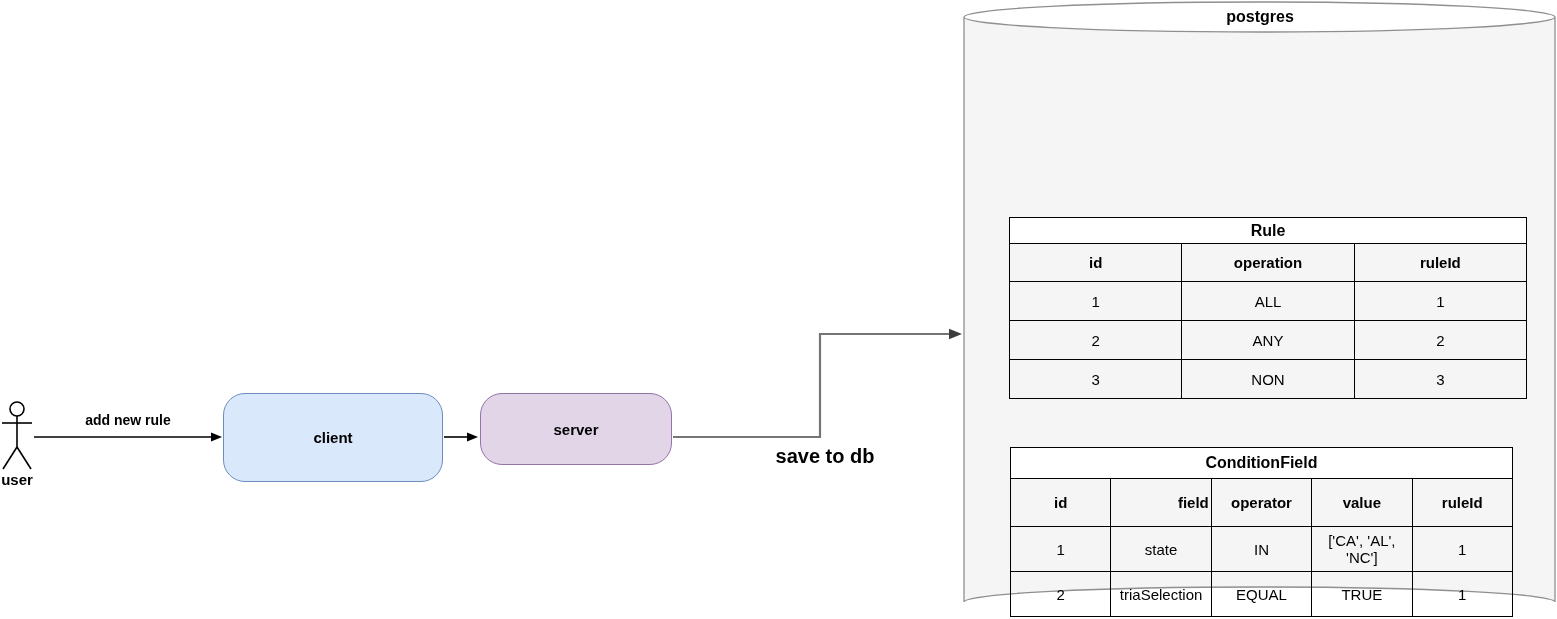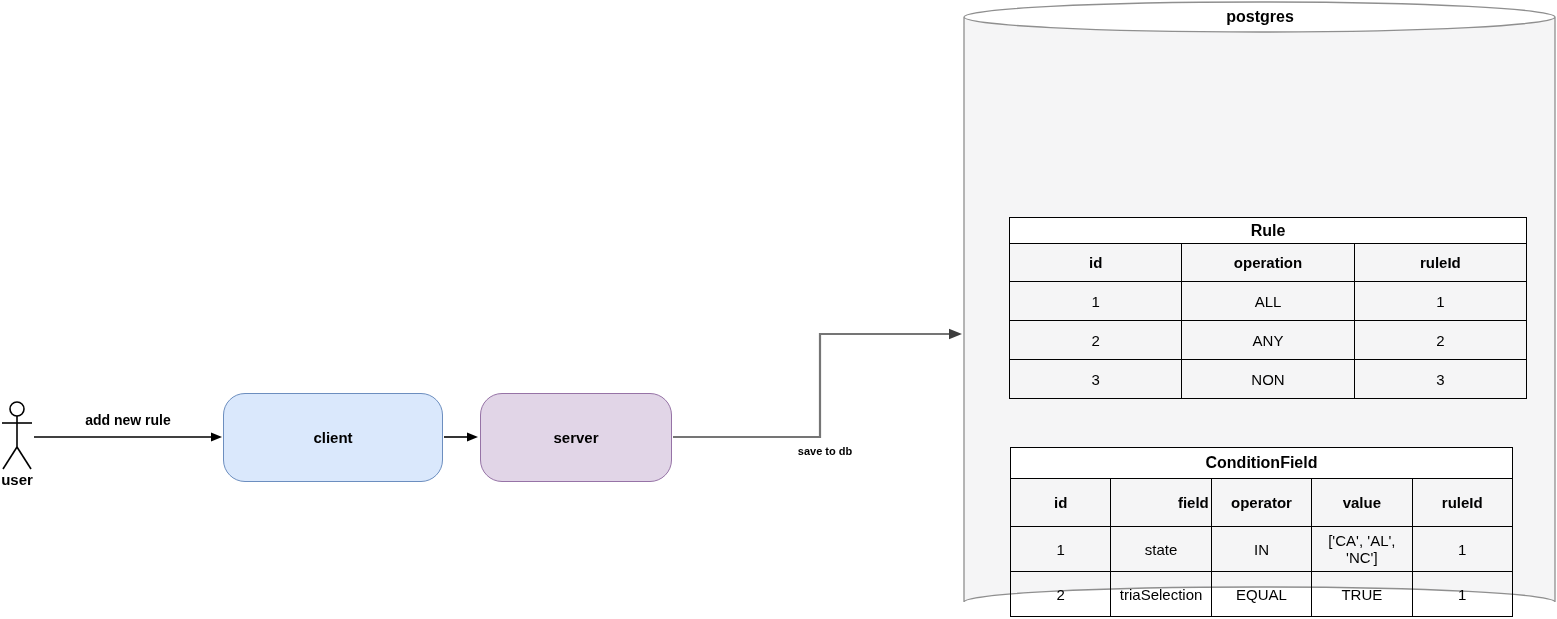--- a/index.html
+++ b/index.html
@@ -7,31 +7,31 @@
     position:relative;
     width:1557px;height:619px;
     overflow:hidden;
     background:#ffffff;
     font-family:"Liberation Sans","DejaVu Sans",sans-serif;
     color:#000;
   }
   #shapes{position:absolute;left:0;top:0;width:1557px;height:619px;}
   .lbl{position:absolute;font-weight:bold;text-align:center;white-space:nowrap;color:#000;}
   .lbl-edge{font-size:14px;}
-  .lbl-save{font-size:11px;}
+  .lbl-save{font-size:20px;}
   .lbl-user{font-size:15px;}
   .lbl-db{font-size:16px;}
   .node{
     position:absolute;
     display:flex;align-items:center;justify-content:center;
     font-weight:bold;font-size:15px;
     border-radius:22px;box-sizing:border-box;
   }
   .node-client{left:223px;top:393px;width:220px;height:89px;background:#dae8fc;border:1.5px solid #6c8ebf;}
-  .node-server{left:480px;top:393px;width:192px;height:89px;background:#e1d5e7;border:1.5px solid #9673a6;}
+  .node-server{left:480px;top:393px;width:192px;height:72px;background:#e1d5e7;border:1.5px solid #9673a6;}
   .dtable{position:absolute;}
   .dtable table{
     border-collapse:collapse;table-layout:fixed;width:100%;
     font-size:15px;
   }
   .dtable td{
     border:1px solid #000;text-align:center;vertical-align:middle;
     padding:0 2px;overflow:hidden;background:transparent;
   }
   .dtable tr.title td{background:#ffffff;font-weight:bold;font-size:16px;}

